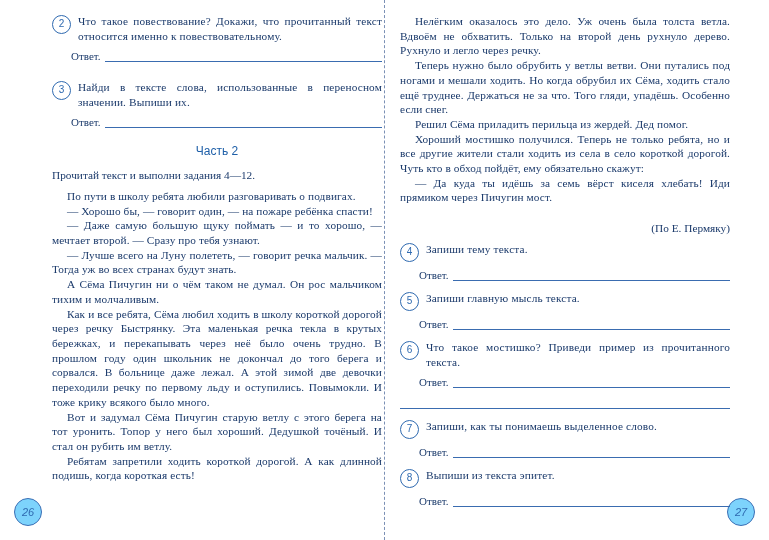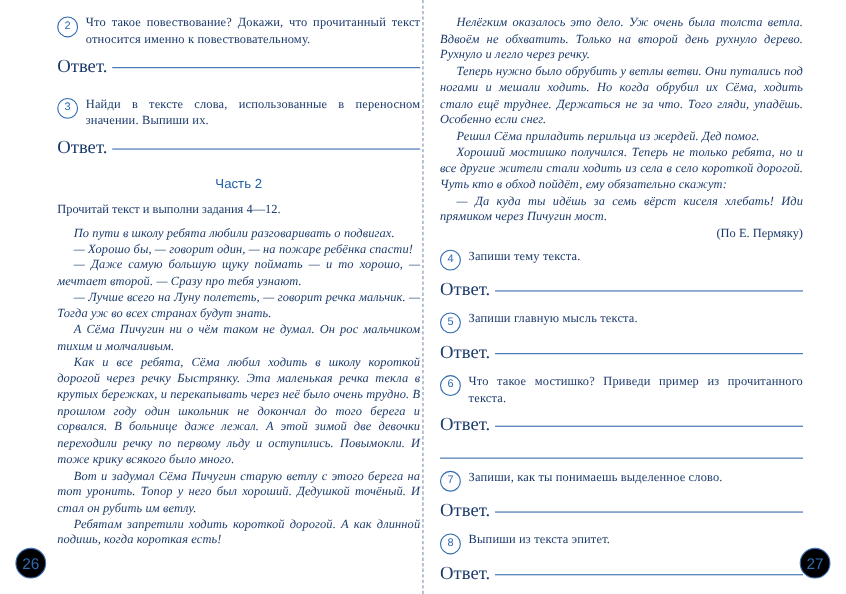--- a/index.html
+++ b/index.html
@@ -39,25 +39,26 @@
 
   
   .folio {
     position: absolute;
     width: 26px;
     height: 26px;
     border-radius: 50%;
     border: 1px solid #3c6fb5;
     color: #2f6ab0;
     font-family: "Liberation Sans", sans-serif;
-    font-size: 14px;
+    font-size: 11px;
     display: flex;
     align-items: center;
     justify-content: center;
-    background: #000000;
+    background: #7dd3fc;
+    font-style: italic;
   }
   .folio-left { left: 14px; top: 498px; }
   .folio-right { right: 14px; top: 498px; }
 
   
   .task {
     position: relative;
     margin-bottom: 10px;
   }
   .task-head {
@@ -80,23 +81,24 @@
     background: #fff;
   }
   .ttext {
     font-size: 11.3px;
     line-height: 14.6px;
     text-align: justify;
     letter-spacing: 0.15px;
   }
   .answer {
     margin-top: 7px;
-    font-size: 17px;
+    font-size: 11px;
     display: flex;
-    align-items: flex-start;
+    align-items: center;
+    margin-left: 19px;
   }
   .answer .lbl { flex: 0 0 auto; padding-right: 4px; }
   .answer .rule {
     flex: 1 1 auto;
     border-bottom: 1px solid #3a6cb0;
     height: 11px;
   }
   .ruleline {
     border-bottom: 1px solid #3a6cb0;
     height: 14px;
@@ -116,26 +118,25 @@
     line-height: 14.6px;
     margin-bottom: 6px;
   }
   .body-p {
     font-size: 11.3px;
     line-height: 14.7px;
     text-align: justify;
     text-indent: 15px;
     margin: 0;
     letter-spacing: 0.1px;
-    font-style: italic;
   }
   .attrib {
     font-size: 11.3px;
     text-align: right;
-    margin-top: 1px;
+    margin-top: 17px;
   }
   .spacer8 { height: 8px; }
 </style>
 </head>
 <body>
 
 <div class="page">
 
   <div class="gutter"></div>
 

